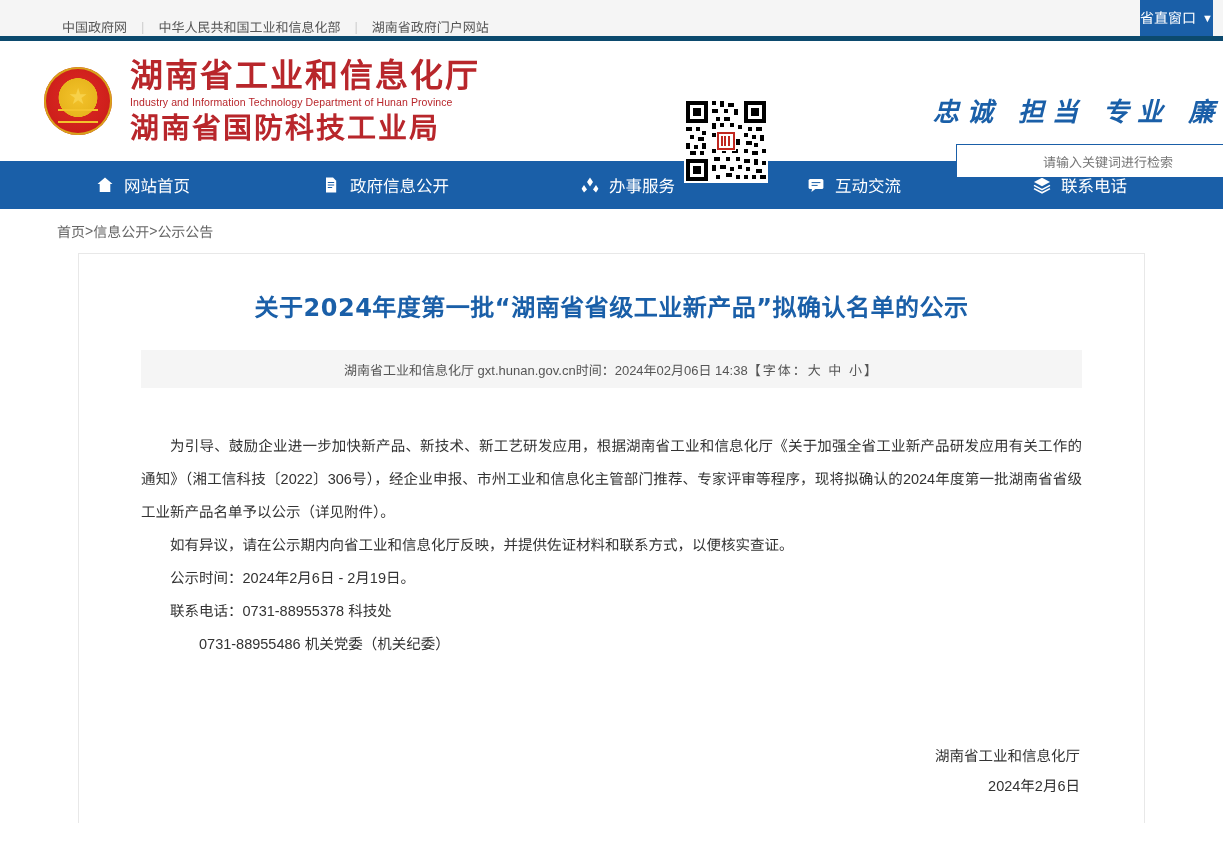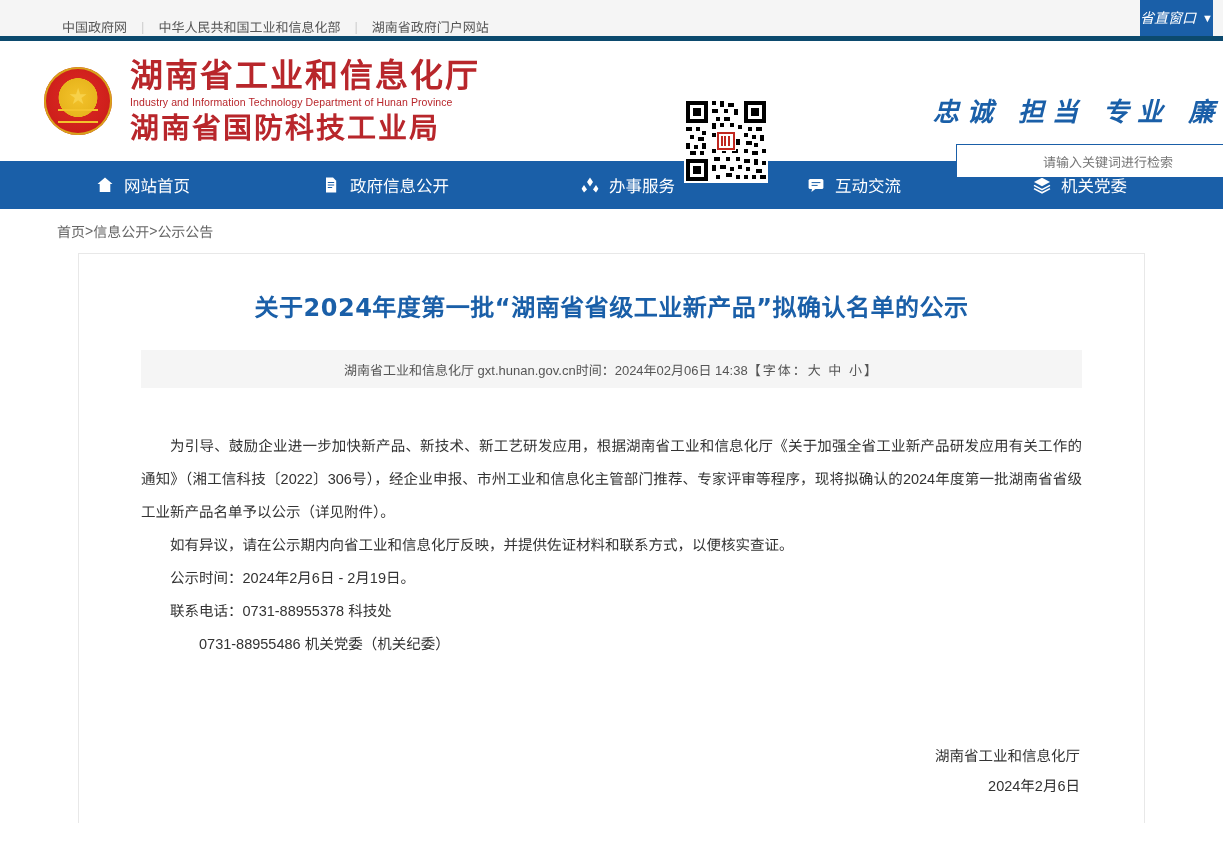--- a/index.html
+++ b/index.html
@@ -59,21 +59,20 @@
     background: #1a5fa8;
     color: #fff;
     height: 36px;
     line-height: 36px;
     padding: 0 0;
     font-size: 14px;
     display: flex;
     align-items: center;
     gap: 6px;
     white-space: nowrap;
-    font-style: italic;
   }
   .prov-btn .caret { font-size: 11px; }
 
   
   .header {
     height: 120px;
     background: #ffffff;
     display: flex;
     align-items: center;
     position: relative;
@@ -446,21 +445,21 @@
       <span>互动交流</span>
     </a>
     <a class="nav-item" href="#">
       <span class="nav-ico">
         <svg width="18" height="18" viewBox="0 0 18 18">
             <path d="M9 1.8 17 6l-8 4.2L1 6z" fill="#ffffff"></path>
             <path d="M1 9.4 9 13.6 17 9.4" stroke="#ffffff" stroke-width="1.6" fill="none"></path>
             <path d="M1 12.6 9 16.8 17 12.6" stroke="#ffffff" stroke-width="1.6" fill="none"></path>
           </svg>
       </span>
-      <span>机关党委</span>
+      <span>联系电话</span>
     </a>
   </div>
 </div>
 
 <div class="crumb">
   <a href="#">首页</a>
   <span>&gt;</span>
   <a href="#">信息公开</a>
   <span>&gt;</span>
   <a href="#">公示公告</a>

